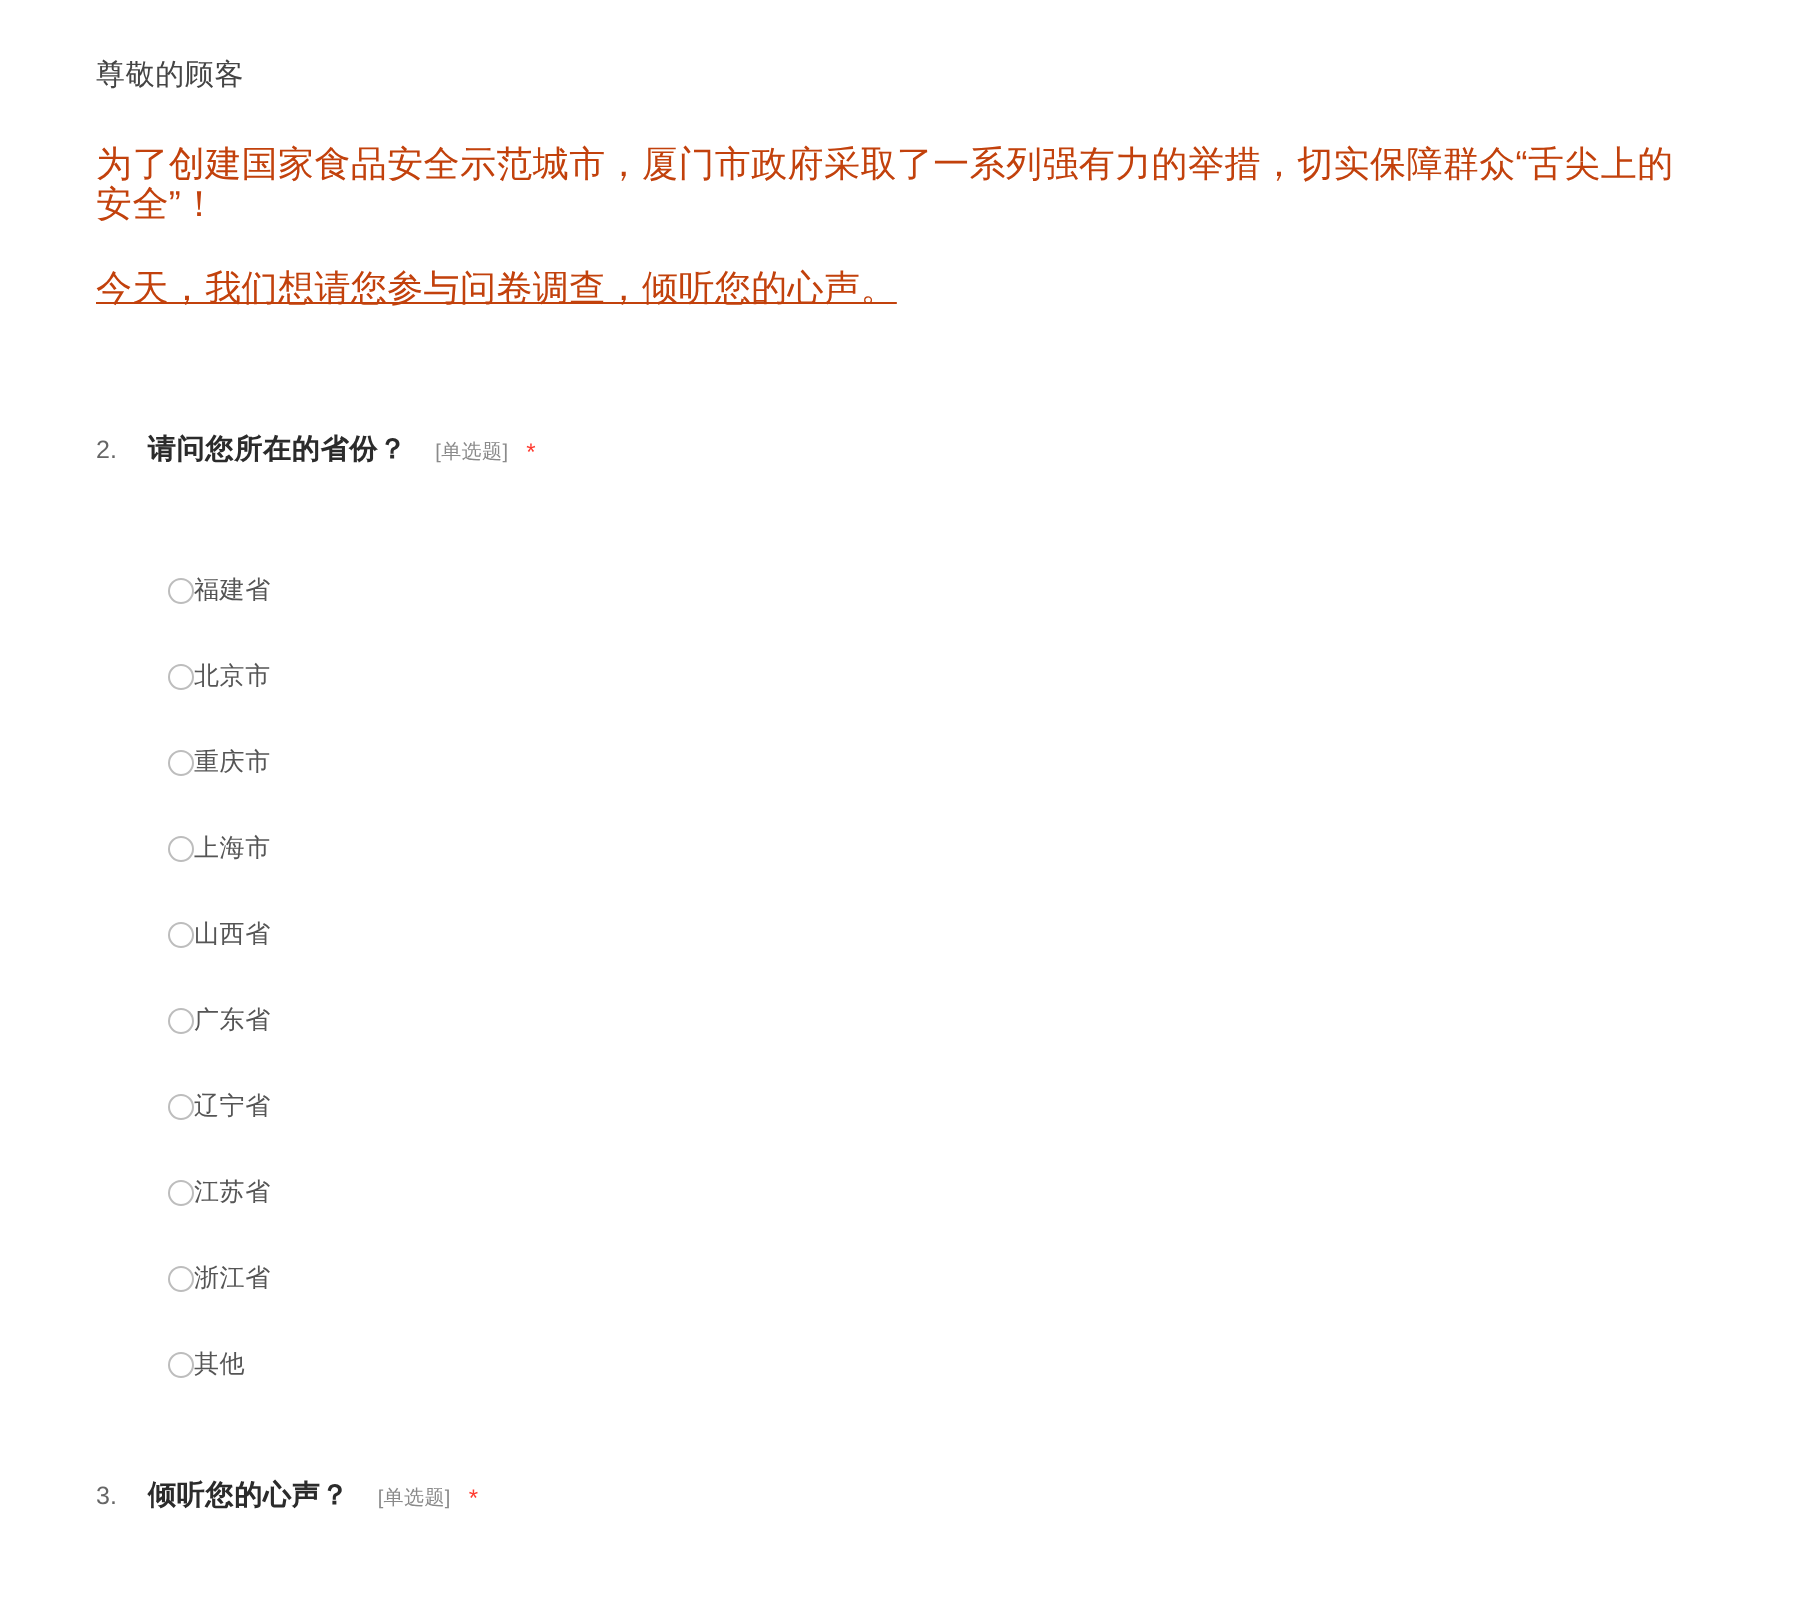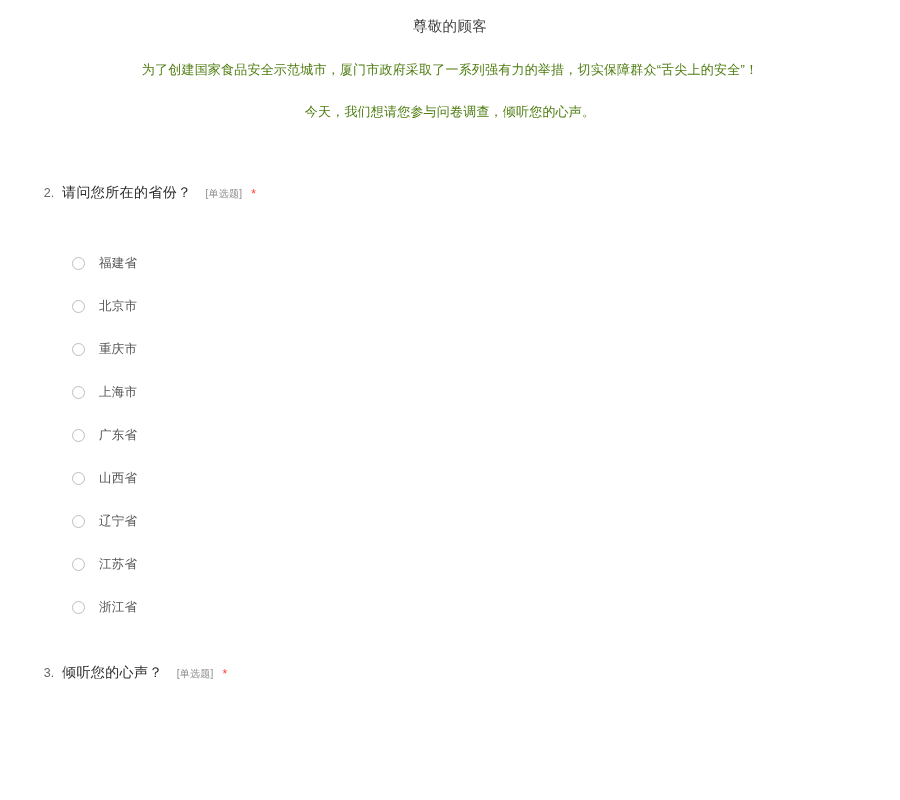--- a/index.html
+++ b/index.html
@@ -12,44 +12,44 @@
     background: #ffffff;
     font-family: "Liberation Sans", sans-serif;
     color: #333333;
     overflow: hidden;
   }
   .page {
     width: 900px;
     height: 800px;
     position: relative;
     box-sizing: border-box;
-    padding: 0;
-    text-align: center;
+    padding: 12px;
   }
 
   
   .intro {
     padding: 16px 36px 0 36px;
   }
   .intro-title {
     font-size: 14.5px;
     color: #444444;
     line-height: 20px;
     margin: 0 0 24px 0;
     letter-spacing: 0.3px;
   }
   .intro-p {
-    font-size: 13px;
-    color: #4d7c0f;
+    font-size: 18px;
+    color: #c2410c;
     line-height: 20px;
     margin: 0 0 22px 0;
     letter-spacing: 0.2px;
   }
   .intro-p.last {
     margin-bottom: 0;
+    text-decoration: underline;
   }
 
   
   .question {
     padding: 0 36px;
     box-sizing: border-box;
   }
   .q-head {
     display: flex;
     align-items: baseline;
@@ -57,21 +57,21 @@
   }
   .q-index {
     width: 26px;
     flex: 0 0 26px;
     font-size: 12.5px;
     color: #666666;
     font-weight: normal;
   }
   .q-title {
     font-size: 14px;
-    font-weight: normal;
+    font-weight: bold;
     color: #2b2b2b;
     letter-spacing: 0.4px;
   }
   .q-type {
     font-size: 10px;
     color: #8a8a8a;
     margin-left: 14px;
     letter-spacing: 0.2px;
   }
   .q-required {
@@ -98,21 +98,20 @@
     height: 13px;
     border: 1px solid #bdbdbd;
     border-radius: 50%;
     background: #ffffff;
     flex: 0 0 13px;
     box-sizing: border-box;
   }
   .option-label {
     font-size: 12.5px;
     color: #555555;
-    margin-left: 14px;
     letter-spacing: 0.3px;
   }
 
   .q2 {
     margin-top: 62px;
   }
   .q3 {
     margin-top: 35px;
   }
 </style>
@@ -147,37 +146,41 @@
       <div class="option-row">
         <span class="radio"></span>
         <span class="option-label">重庆市</span>
       </div>
       <div class="option-row">
         <span class="radio"></span>
         <span class="option-label">上海市</span>
       </div>
       <div class="option-row">
         <span class="radio"></span>
-        <span class="option-label">广东省</span>
+        <span class="option-label">山西省</span>
       </div>
       <div class="option-row">
         <span class="radio"></span>
-        <span class="option-label">山西省</span>
+        <span class="option-label">广东省</span>
       </div>
       <div class="option-row">
         <span class="radio"></span>
         <span class="option-label">辽宁省</span>
       </div>
       <div class="option-row">
         <span class="radio"></span>
         <span class="option-label">江苏省</span>
       </div>
       <div class="option-row">
         <span class="radio"></span>
         <span class="option-label">浙江省</span>
+      </div>
+      <div class="option-row">
+        <span class="radio"></span>
+        <span class="option-label">其他</span>
       </div>
     </div>
   </div>
 
   <div class="question q3">
     <div class="q-head">
       <span class="q-index">3.</span>
       <span class="q-title">倾听您的心声？</span>
       <span class="q-type">[单选题]</span>
       <span class="q-required">*</span>

